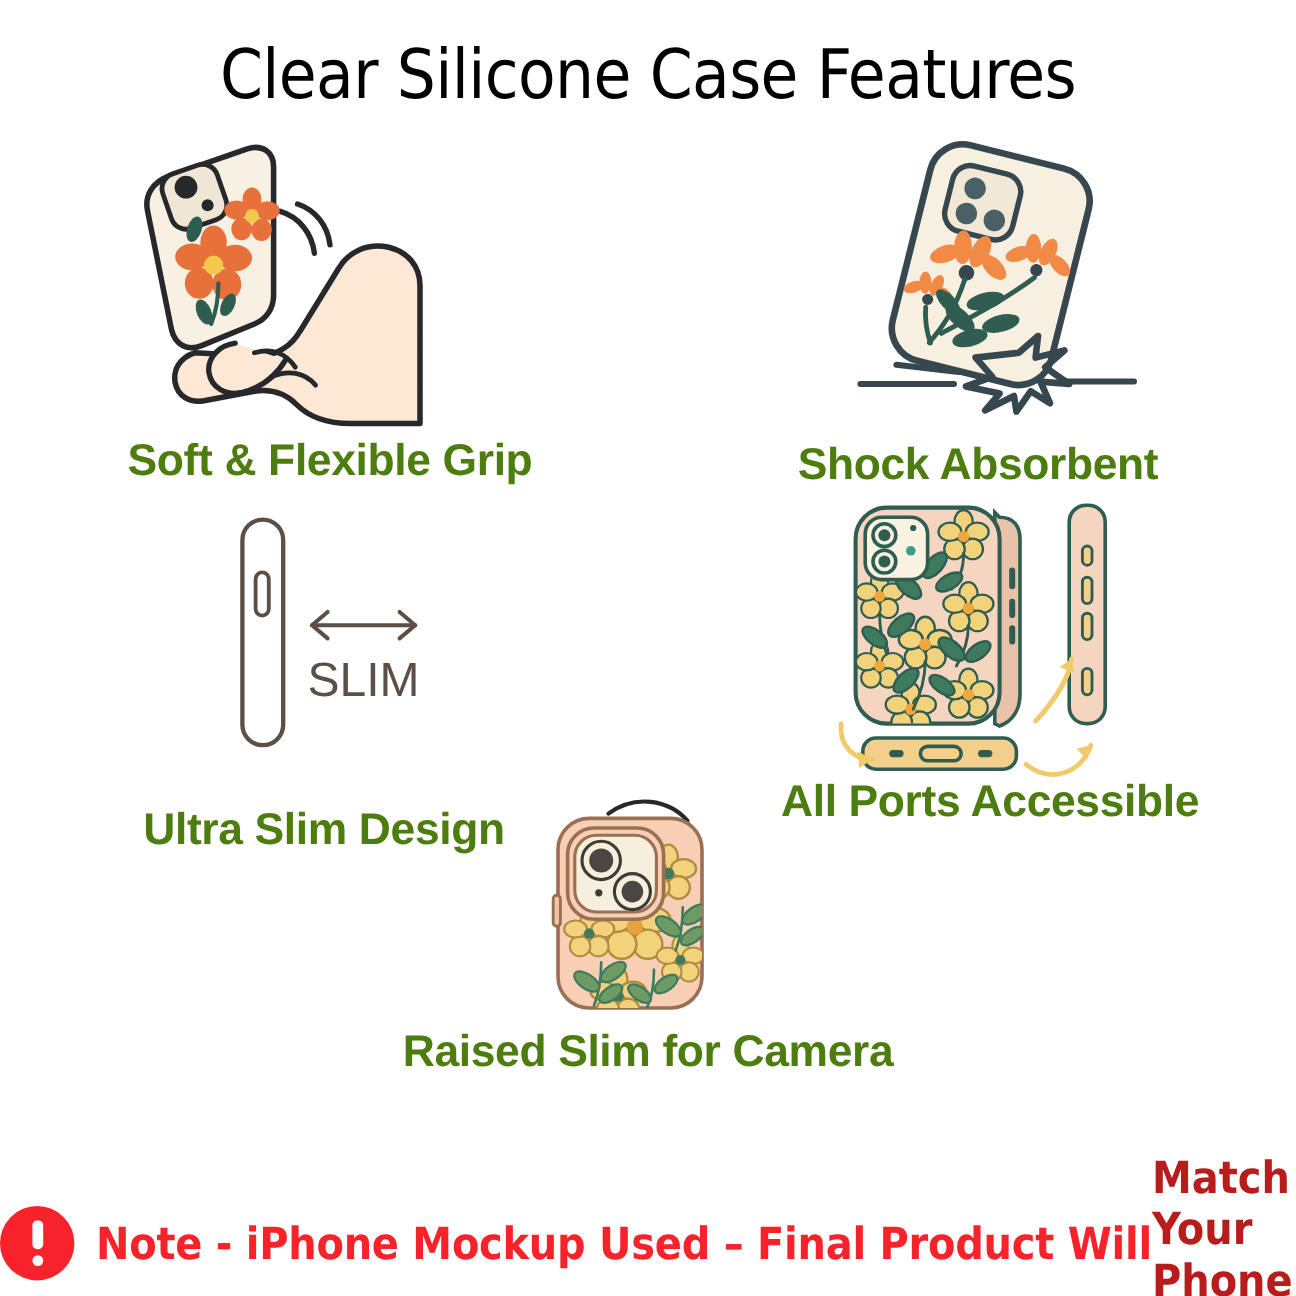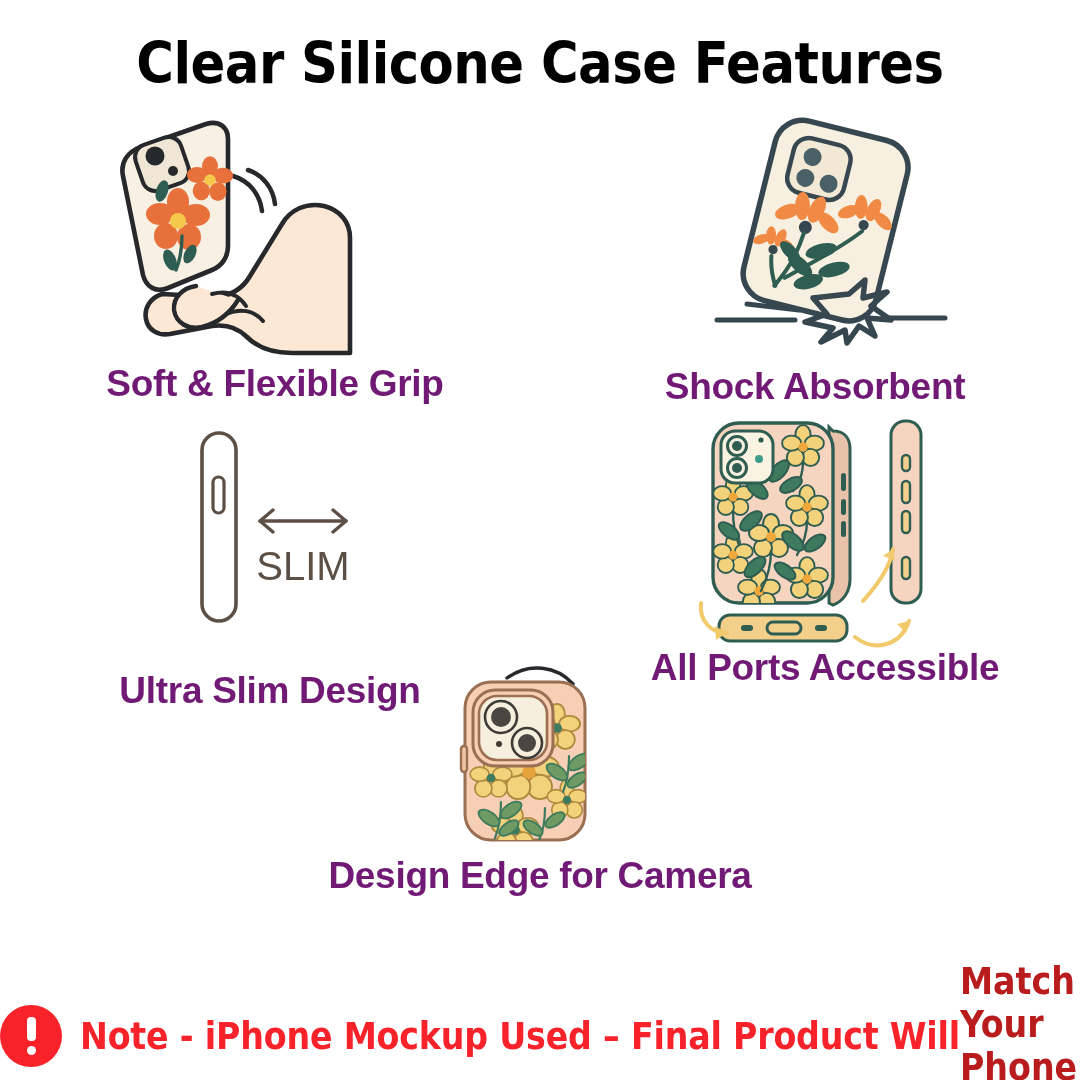--- a/index.html
+++ b/index.html
@@ -24,36 +24,36 @@
   }
 
   
   .title {
     position: absolute;
     top: 30px;
     left: 0;
     width: 1080px;
     text-align: center;
     font-size: 57px;
-    font-weight: 700;
+    font-weight: 400;
     letter-spacing: -0.5px;
     color: #000000;
     font-family: "DejaVu Sans Condensed", "Liberation Sans", sans-serif;
     font-stretch: condensed;
   }
 
   
   .cell { position: absolute; }
   .cell .art { position: relative; }
   .cell .caption {
     position: absolute;
     text-align: center;
     font-size: 37px;
     font-weight: 700;
-    color: #701a75;
+    color: #4d7c0f;
     white-space: nowrap;
     letter-spacing: -0.3px;
   }
 
   
   #cell-grip { left: 40px; top: 118px; width: 470px; height: 300px; }
   #cell-grip .art { left: 60px; top: 0; width: 340px; height: 235px; }
   #cell-grip .caption { left: 0; top: 245px; width: 470px; }
 
   
@@ -554,21 +554,21 @@
           <rect x="28" y="30" width="80" height="76" rx="22" fill="#F6CFB4" stroke="#9A6F52" stroke-width="3"></rect>
           <rect x="34" y="36" width="68" height="64" rx="18" fill="#F7EFDD" stroke="#9A6F52" stroke-width="2.6"></rect>
           <circle cx="56" cy="57" r="16" fill="#F7EFDD" stroke="#3E3A36" stroke-width="2.6"></circle>
           <circle cx="56" cy="57" r="10" fill="#4A4642"></circle>
           <circle cx="82" cy="83" r="15" fill="#F7EFDD" stroke="#3E3A36" stroke-width="2.6"></circle>
           <circle cx="82" cy="83" r="9" fill="#4A4642"></circle>
           <circle cx="54" cy="84" r="3" fill="#3E3A36"></circle>
         </g>
       </svg>
     </div>
-    <div class="caption">Design Edge for Camera</div>
+    <div class="caption">Raised Slim for Camera</div>
   </div>
 
   <div class="note">
     <div class="note-line1">
       <span class="note-icon">
         <span class="bang"></span>
       </span>
       <span class="note-text">Note - iPhone Mockup Used – Final Product Will</span>
     </div>
     <div class="note-line2">Match Your Phone Model</div>

